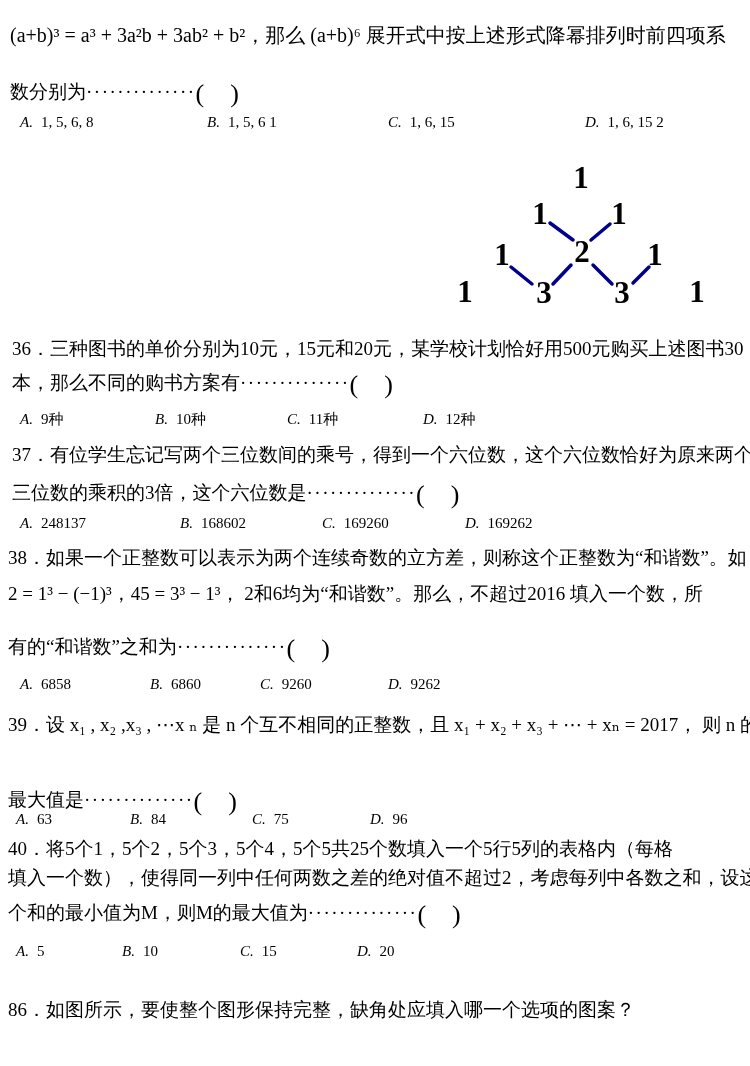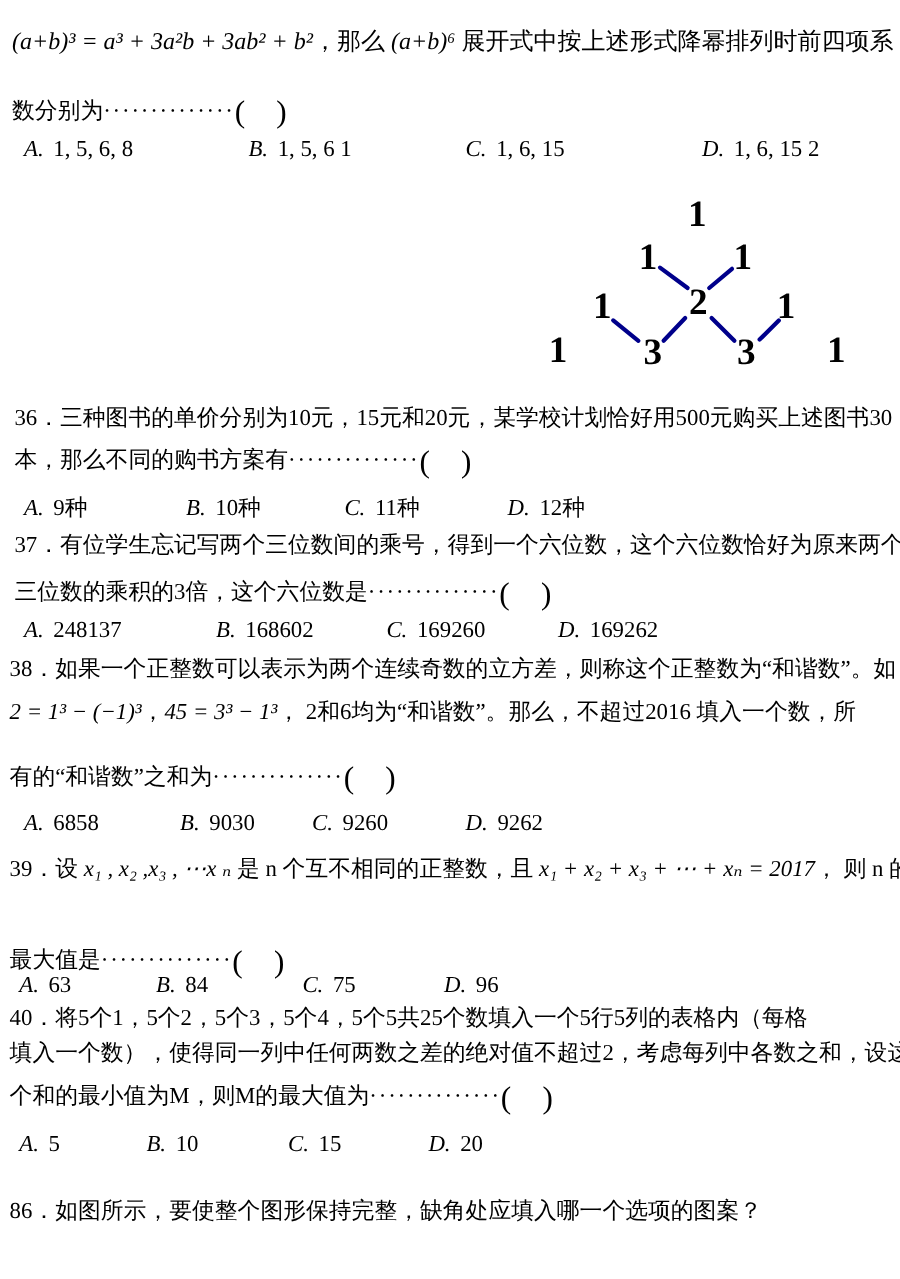--- a/index.html
+++ b/index.html
@@ -2,24 +2,24 @@
 <html><head>
 <meta charset="utf-8">
 <style>
   html,body{margin:0;padding:0}
   body{
     width:750px;height:1066px;background:#ffffff;color:#000;
     position:relative;overflow:hidden;
     font-family:"Liberation Serif","DejaVu Serif",serif;
   }
   .line{position:absolute;font-size:19px;white-space:nowrap;line-height:1.35}
-  .math{font-style:italic}
+  .math{}
   .dots{letter-spacing:1.5px}
   .paren{font-size:26px;white-space:pre;vertical-align:-4px;font-weight:400}
-  .opt{position:absolute;font-size:19px;white-space:nowrap}
+  .opt{position:absolute;font-size:15px;white-space:nowrap}
   .opt .letter{font-style:italic;margin-right:8px}
   .figure{position:absolute;left:440px;top:155px;width:295px;height:165px}
   .figure svg{position:absolute;left:0;top:0}
   .tri-num{
     position:absolute;transform:translate(-50%,-50%);
     font-weight:bold;font-size:31px;color:#000;
     font-family:"Liberation Serif","DejaVu Serif",serif;
   }
 </style>
 </head>
@@ -76,21 +76,21 @@
 <span class="opt" style="left:465px;top:515px"><span class="letter">D.</span><span>169262</span></span>
 
 <div class="line" style="left:8px;top:545px"><span>38．如果一个正整数可以表示为两个连续奇数的立方差，则称这个正整数为“和谐数”。如：</span></div>
 <div class="line" style="left:8px;top:581px">
   <span class="math">2 = 1³ − (−1)³</span><span>，</span><span class="math">45 = 3³ − 1³</span><span>， 2和6均为“和谐数”。那么，不超过2016 填入一个数，所</span>
 </div>
 <div class="line" style="left:8px;top:631px">
   <span>有的“和谐数”之和为</span><span class="dots">··············</span><span class="paren">(    )</span>
 </div>
 <span class="opt" style="left:20px;top:676px"><span class="letter">A.</span><span>6858</span></span>
-<span class="opt" style="left:150px;top:676px"><span class="letter">B.</span><span>9030</span></span>
+<span class="opt" style="left:150px;top:676px"><span class="letter">B.</span><span>6860</span></span>
 <span class="opt" style="left:260px;top:676px"><span class="letter">C.</span><span>9260</span></span>
 <span class="opt" style="left:388px;top:676px"><span class="letter">D.</span><span>9262</span></span>
 
 <div class="line" style="left:8px;top:712px">
   <span>39．设 </span><span class="math">x₁ , x₂  ,x₃  , ⋯x  ₙ </span><span>是 n 个互不相同的正整数，且 </span><span class="math">x₁ + x₂ + x₃ + ⋯ + xₙ = 2017</span><span>， 则 n 的</span>
 </div>
 <div class="line" style="left:8px;top:784px">
   <span>最大值是</span><span class="dots">··············</span><span class="paren">(    )</span>
 </div>
 <span class="opt" style="left:16px;top:811px"><span class="letter">A.</span><span>63</span></span>

